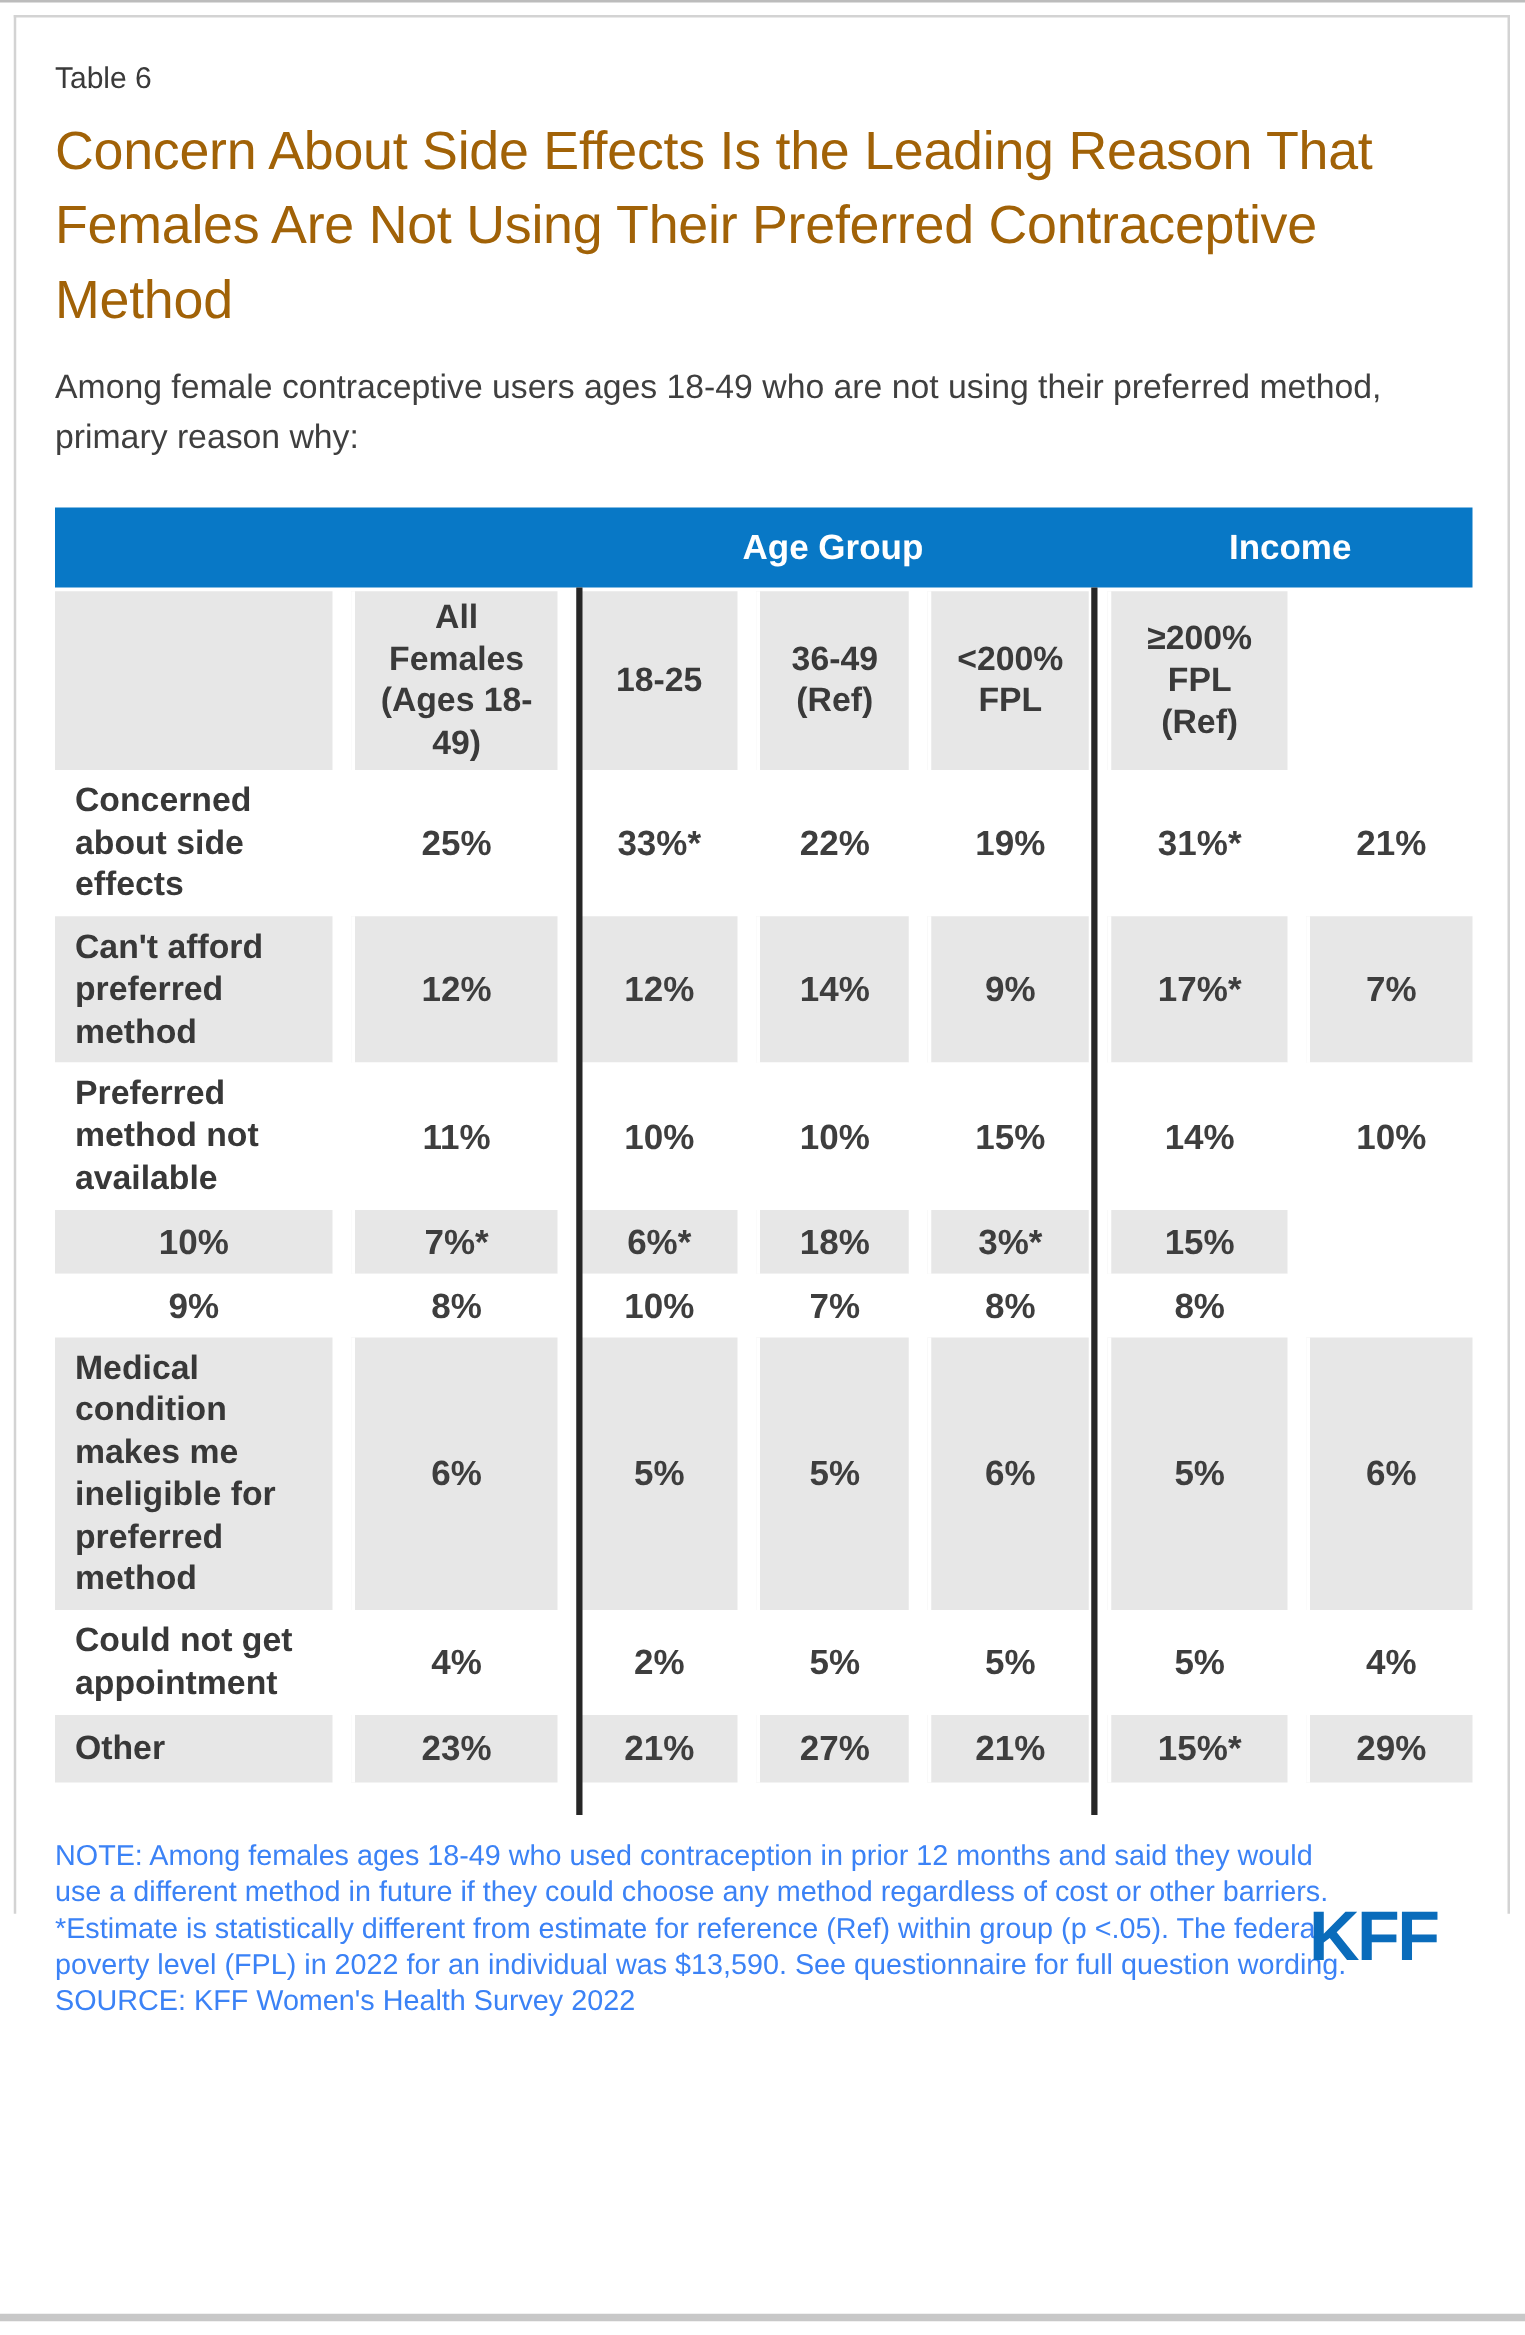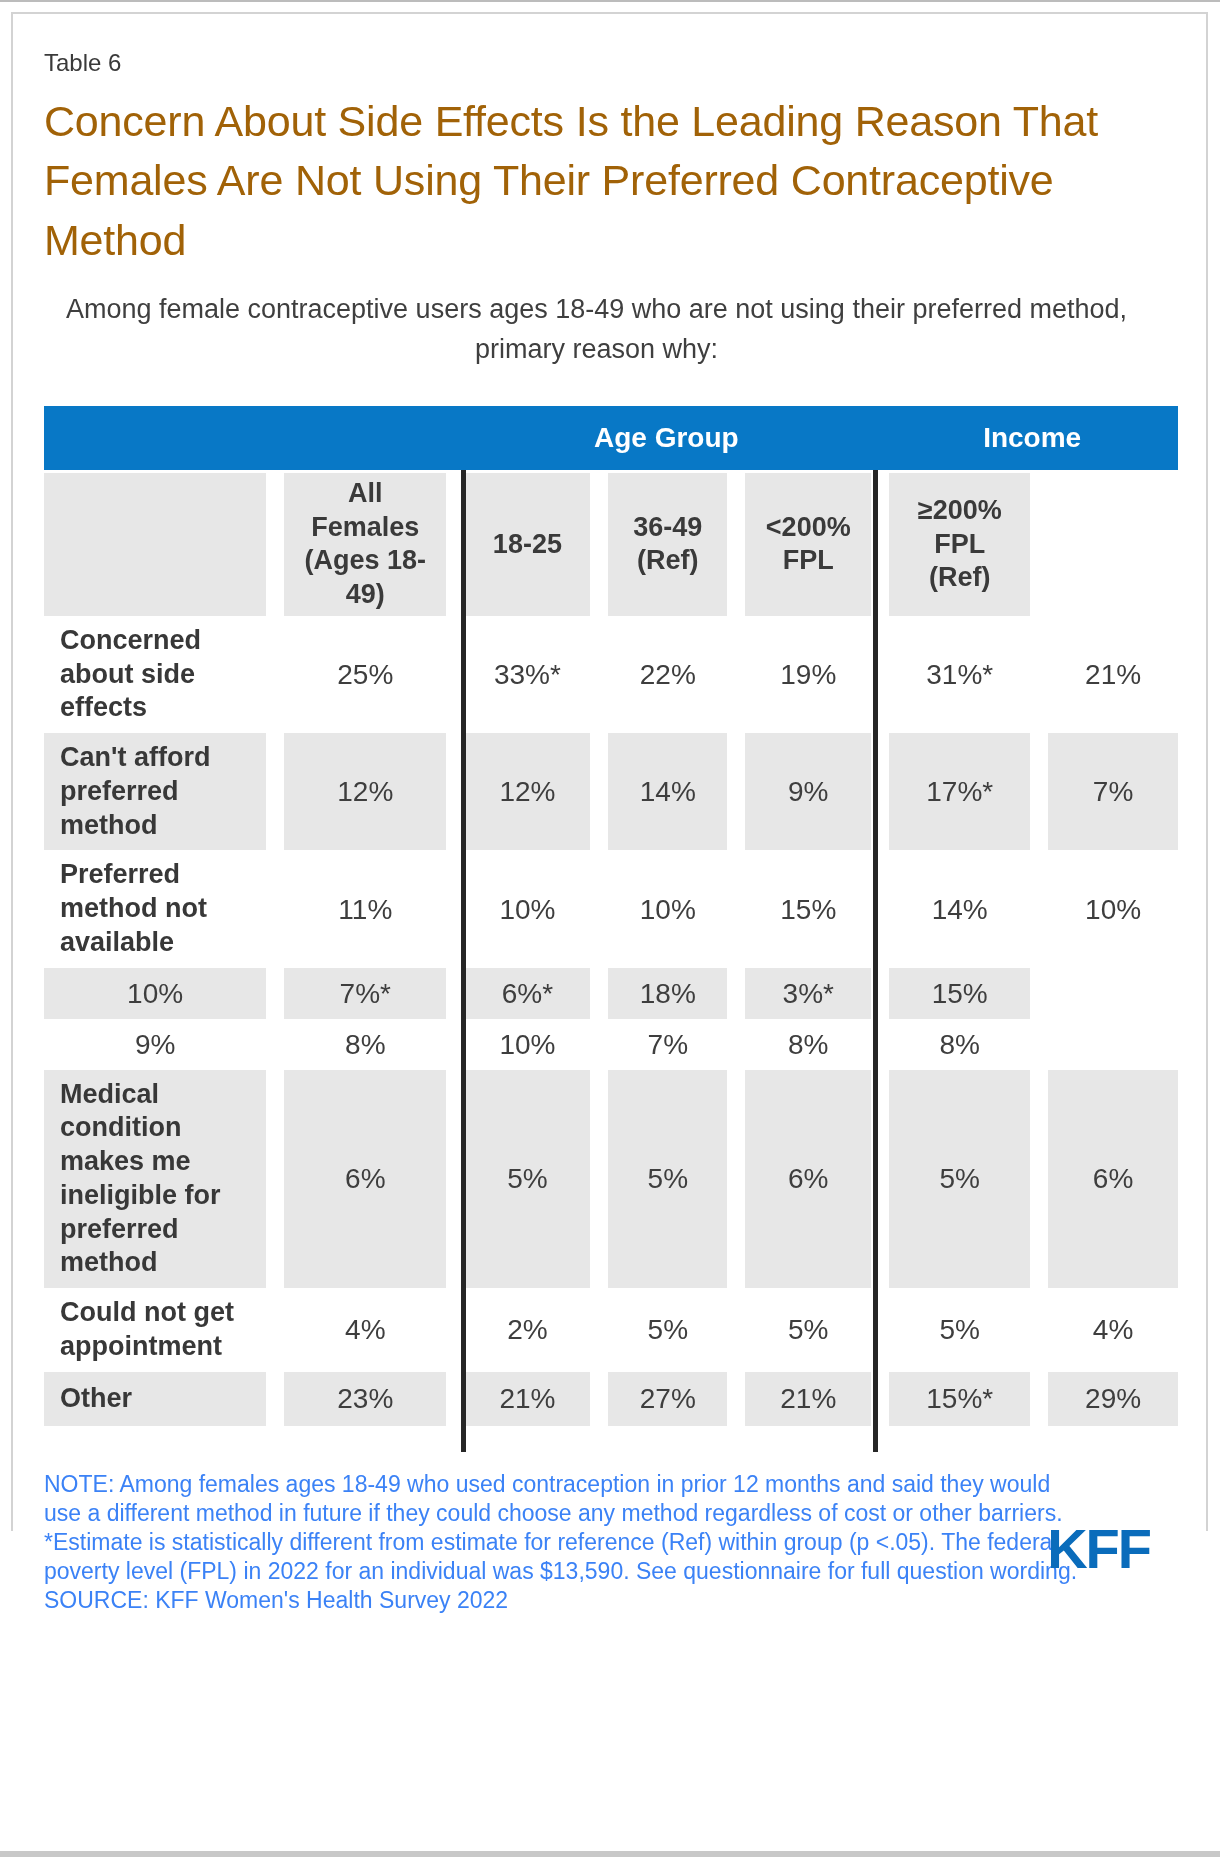--- a/index.html
+++ b/index.html
@@ -15,21 +15,21 @@
     position:absolute; left:11px; top:12px; width:1197px; height:1519px;
     border:2px solid #d3d3d3; border-bottom:none; background:#ffffff;
   }
   .content { padding:35px 28px 0 31px; }
 
   .table-label { font-size:24px; color:#3a3a3a; }
   .title {
     margin-top:15px; font-size:43px; line-height:1.38; font-weight:400;
     color:#a16207; max-width:1060px; letter-spacing:-0.2px;
   }
-  .subtitle { margin-top:20px; font-size:27px; line-height:1.48; color:#3f3f3f; max-width:1105px;text-align:center; }
+  .subtitle { margin-top:20px; font-size:27px; line-height:1.48; color:#3f3f3f; max-width:1105px; }
 
   .table-wrap { position:relative; margin-top:36px; padding-bottom:26px; }
   .trow { display:grid; grid-template-columns:241fr 179fr 140fr 132fr 140fr 156fr 144fr;gap:15px; }
 
   .blue-bar { height:64px; background:#0878c6; align-items:center; margin-bottom:3px; }
   .gh { color:#ffffff; font-weight:bold; font-size:28px; text-align:center; }
   .gh-age { grid-column:3 / 6; }
   .gh-income { grid-column:6 / 8; }
 
   .cell {
@@ -37,21 +37,21 @@
     padding:8px 14px; line-height:1.25;
   }
   .cell + .cell { border-left:3px solid #ffffff; }
   .gray .cell { background:#e7e7e7; }
 
   .hcell {
     justify-content:center; text-align:center; font-weight:bold;
     font-size:27px; color:#3a3a3a; padding:4px 14px; min-height:141px;
   }
   .label-cell { font-weight:bold; font-size:27px; color:#383838; padding-left:16px; text-align:left; }
-  .val-cell { justify-content:center; text-align:center; font-size:28px; color:#3e3e3e; font-weight:400; }
+  .val-cell { justify-content:center; text-align:center; font-size:28px; color:#3e3e3e; font-weight:700; }
   .row-other .cell { min-height:54px; }
 
   .vline { position:absolute; top:64px; bottom:0; width:5px; background:#262626; z-index:5; }
   .vline-age { left:calc(36.97% - 2px); }
   .vline-income { left:calc(73.24% - 2px); }
 
   .footer { position:relative; margin-top:18px; }
   .note, .source { font-size:23px; line-height:29px; color:#3b82f6; max-width:1040px; }
   .kff-logo {
     position:absolute; top:46px; right:28px;

